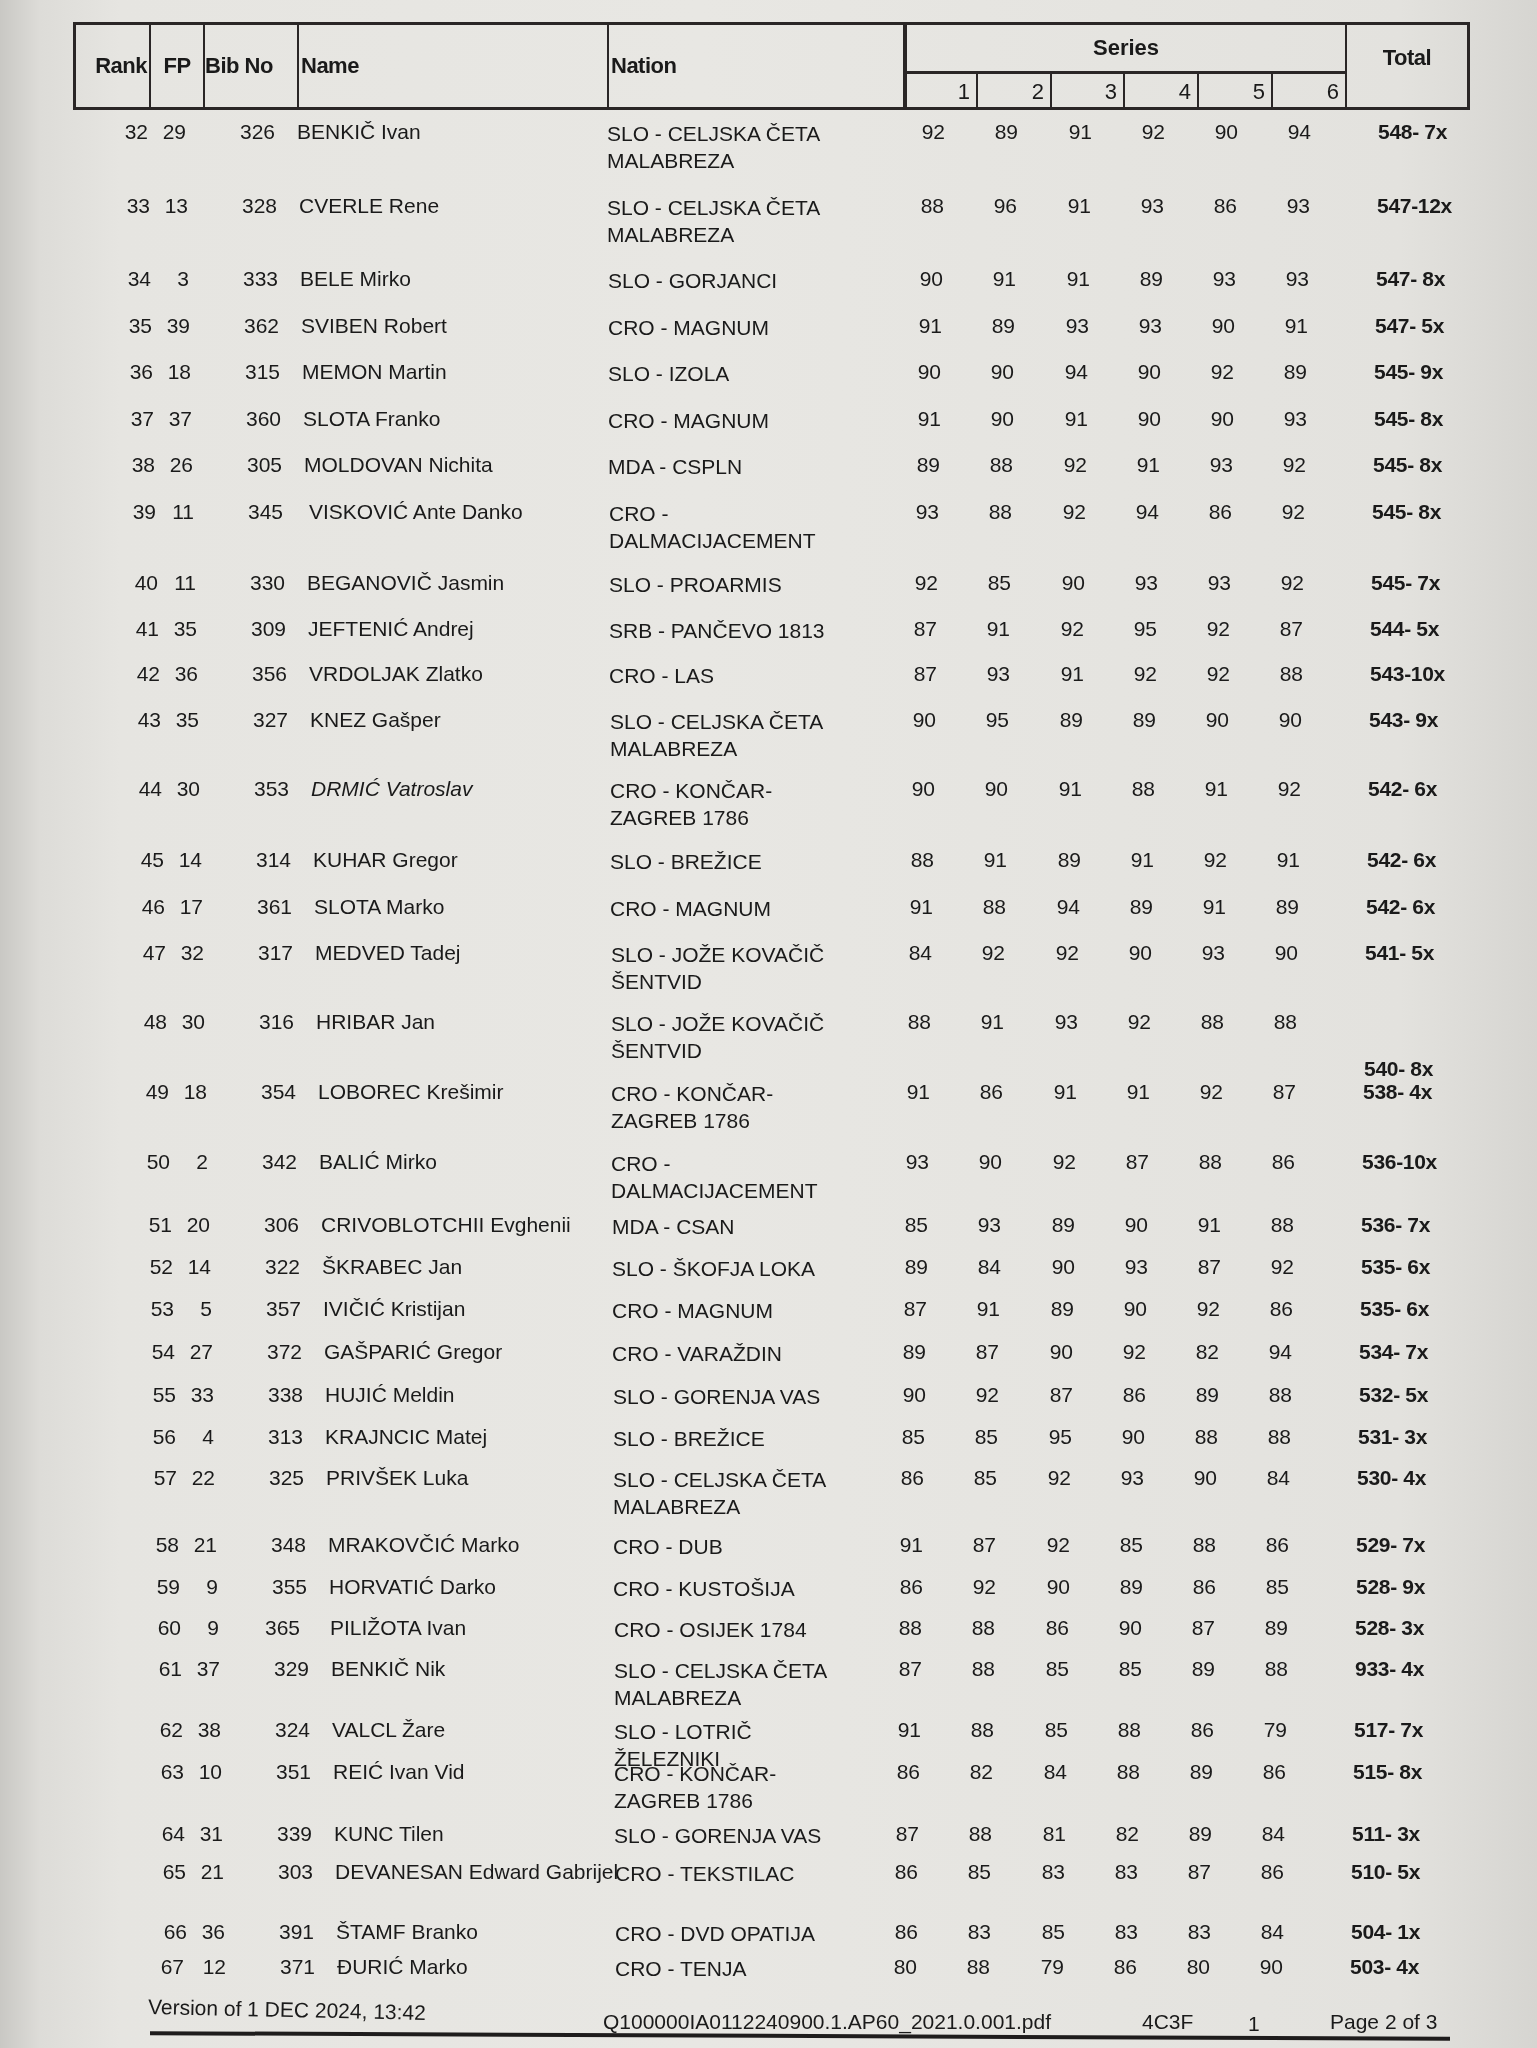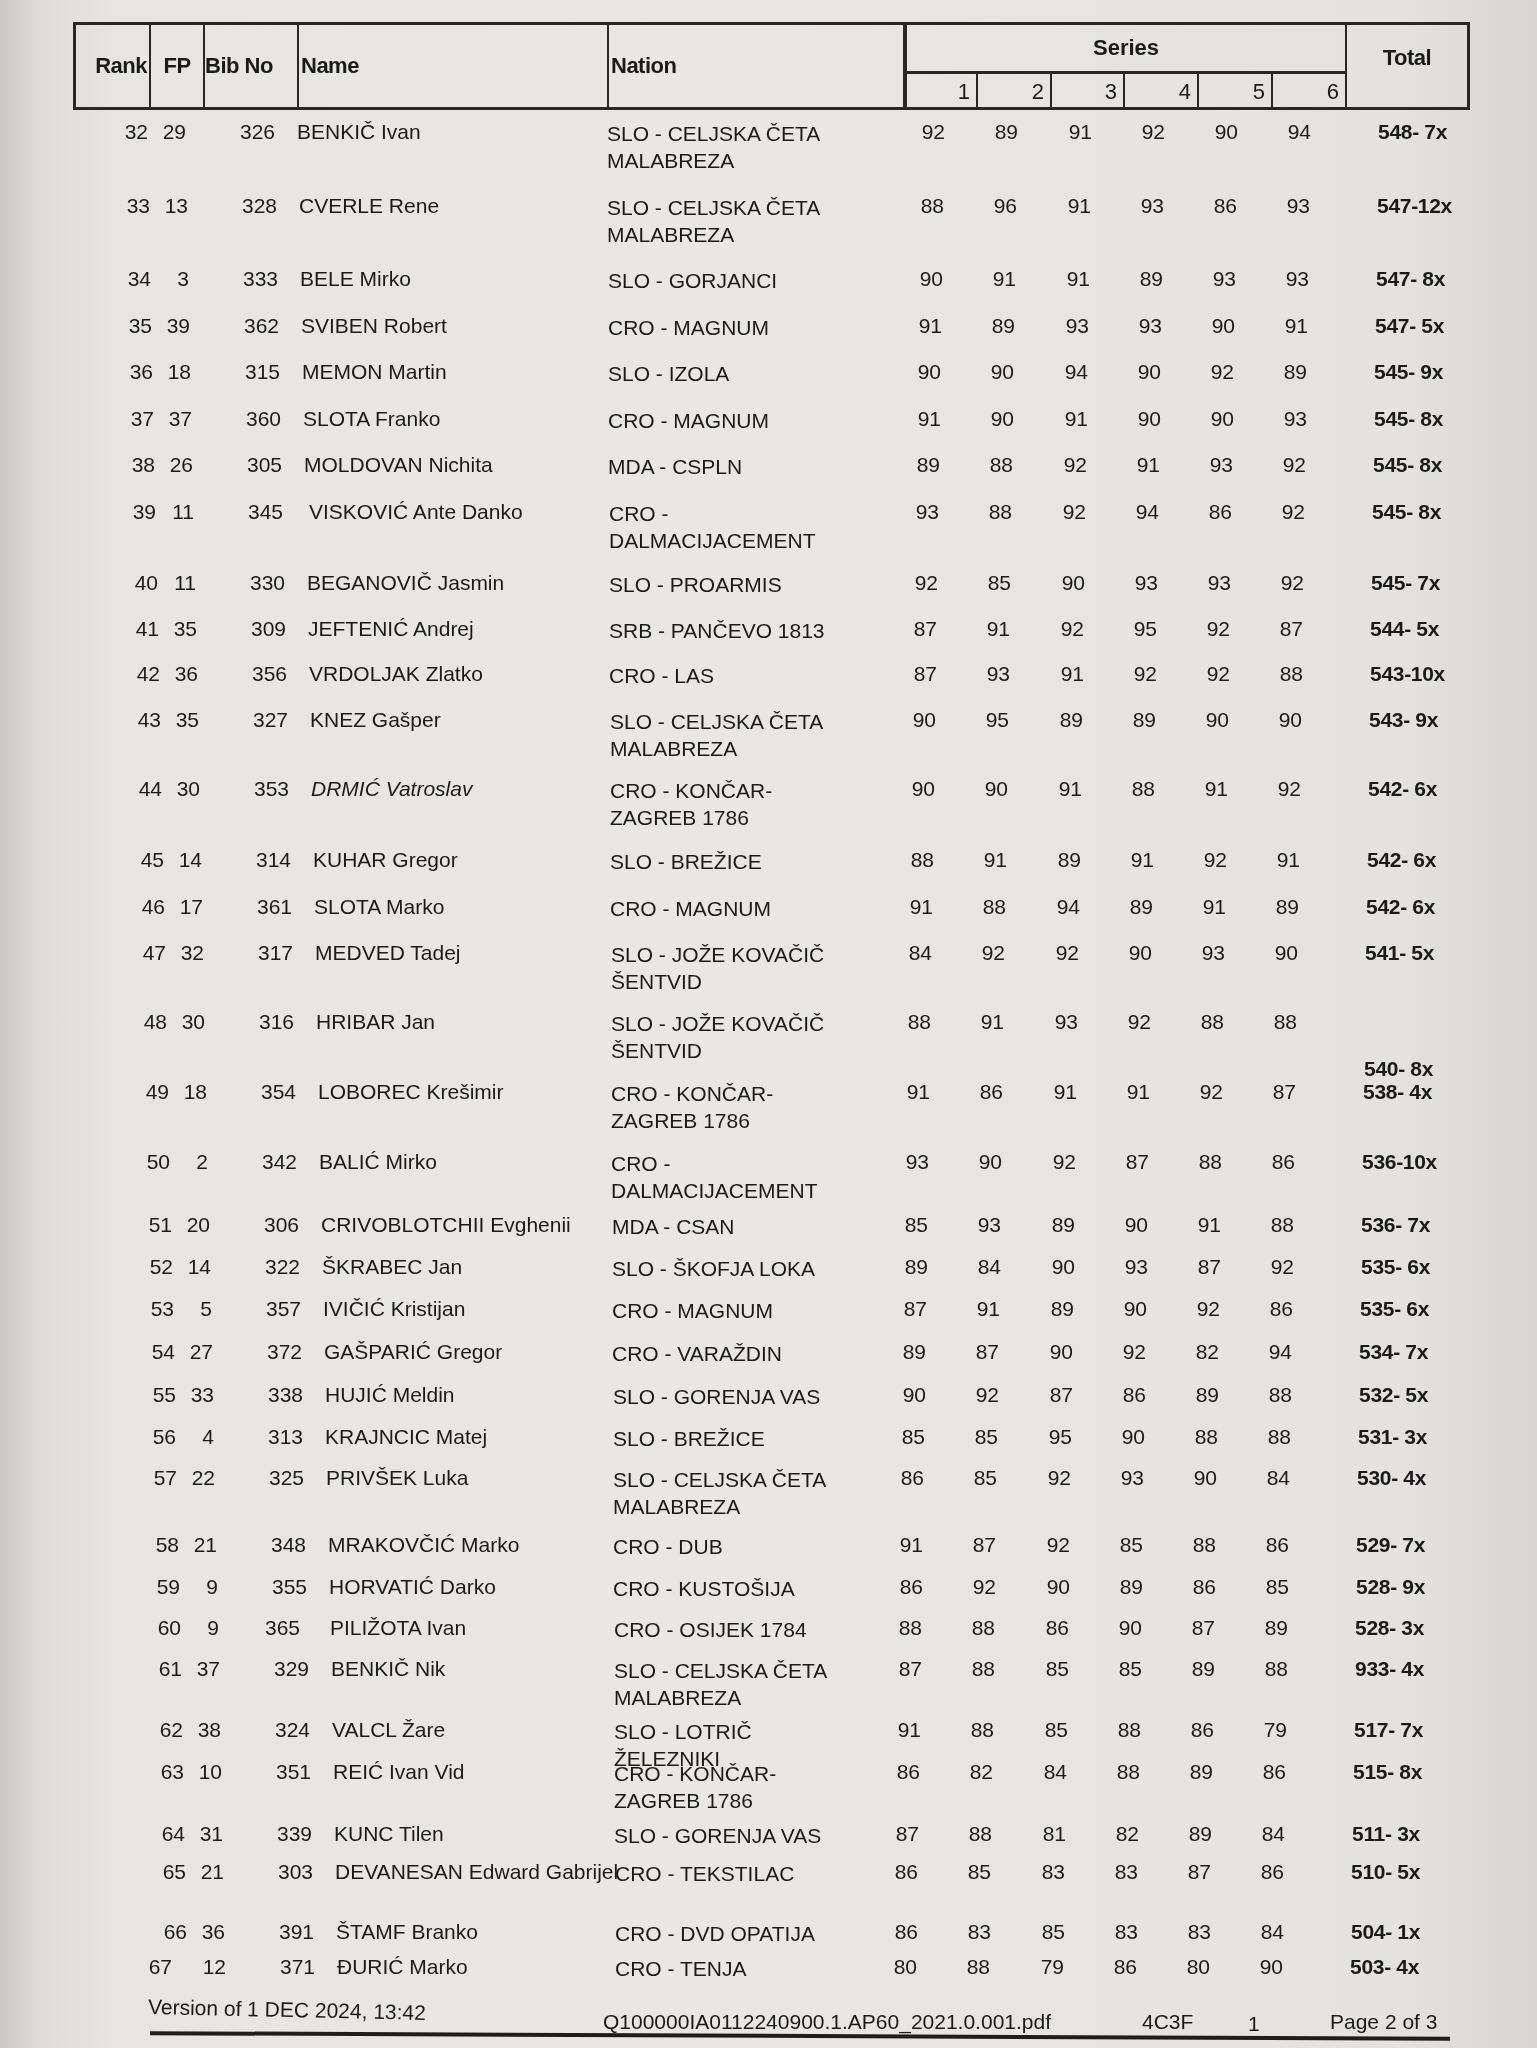--- a/index.html
+++ b/index.html
@@ -554,21 +554,21 @@
         <div class="c nation" style="left: 615px; width: 245px;">CRO - DVD OPATIJA</div>
         <div class="c sc" style="left: 878px;">86</div>
         <div class="c sc" style="left: 951px;">83</div>
         <div class="c sc" style="left: 1025px;">85</div>
         <div class="c sc" style="left: 1098px;">83</div>
         <div class="c sc" style="left: 1171px;">83</div>
         <div class="c sc" style="left: 1244px;">84</div>
         <div class="c tot" style="left: 1351px;">504- 1x</div>
       </div>
       <div class="row" style="top: 1955px;">
-        <div class="c rank" style="left: 92px;">67</div>
+        <div class="c rank" style="left: 104px;">67</div>
         <div class="c fp" style="left: 186px;">12</div>
         <div class="c bib" style="left: 255px;">371</div>
         <div class="c name" style="left: 337px;">ĐURIĆ Marko</div>
         <div class="c nation" style="left: 615px; width: 245px;">CRO - TENJA</div>
         <div class="c sc" style="left: 877px;">80</div>
         <div class="c sc" style="left: 950px;">88</div>
         <div class="c sc" style="left: 1024px;">79</div>
         <div class="c sc" style="left: 1097px;">86</div>
         <div class="c sc" style="left: 1170px;">80</div>
         <div class="c sc" style="left: 1243px;">90</div>

